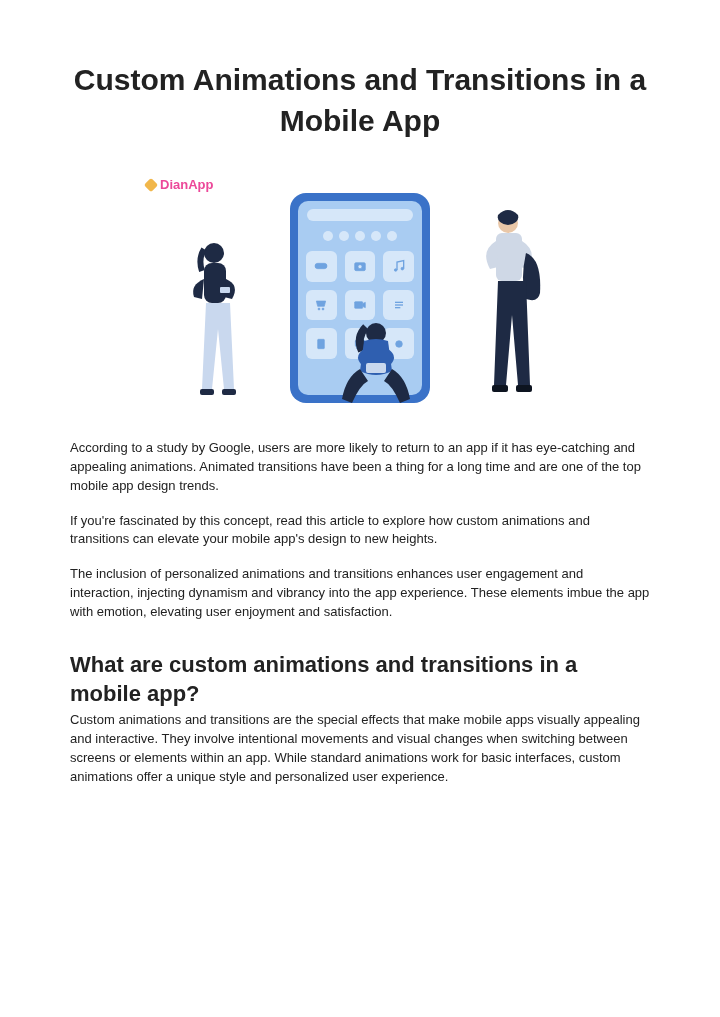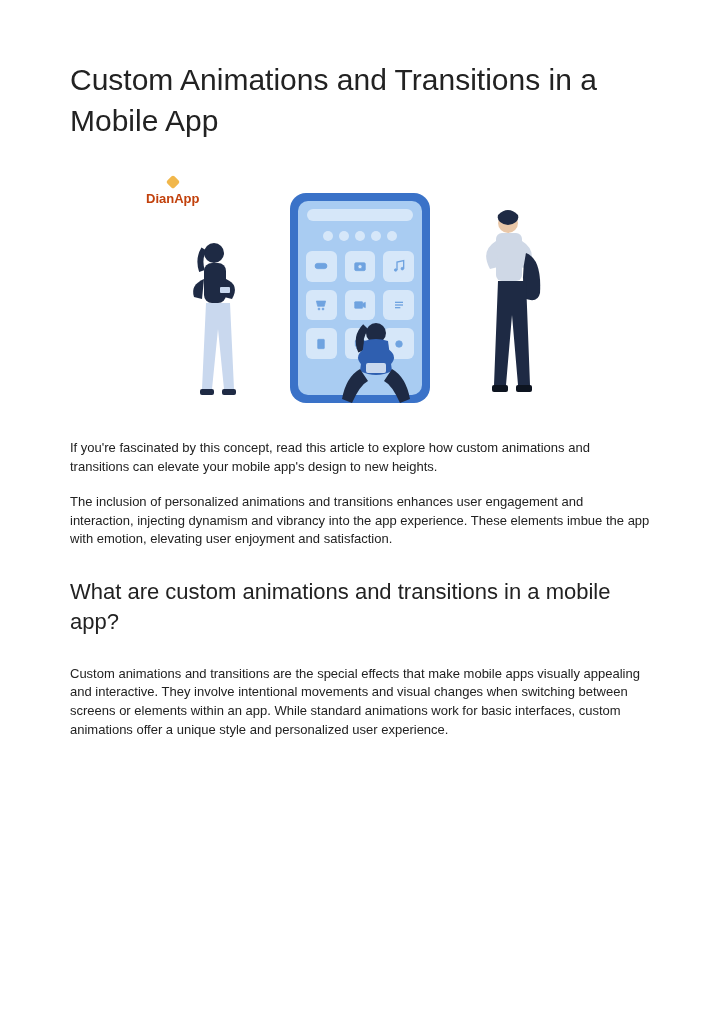--- a/index.html
+++ b/index.html
@@ -6,45 +6,45 @@
   body {
     width: 720px;
     height: 1017px;
     background: #ffffff;
     font-family: Arial, Helvetica, sans-serif;
     color: #222;
     padding: 60px 70px 40px 70px;
   }
   .title {
     font-size: 30px;
-    font-weight: 400;
+    font-weight: 700;
+    text-align: center;
     line-height: 1.35;
     margin-bottom: 30px;
   }
   .hero {
     width: 100%;
     display: flex;
     justify-content: center;
     margin-bottom: 28px;
   }
   .hero-inner {
     width: 460px;
     height: 240px;
     position: relative;
   }
   .brand {
     position: absolute;
     top: 6px; left: 16px;
     font-size: 13px;
     font-weight: 700;
-    color: #c2410c;
+    color: #ec4899;
     display: flex;
     align-items: center;
     gap: 4px;
-    flex-direction: column;
   }
   .brand-icon {
     width: 10px; height: 10px;
     background: #f1b74b;
     transform: rotate(45deg);
     border-radius: 2px;
   }
   .phone {
     position: absolute;
     left: 50%; top: 22px;
@@ -93,24 +93,24 @@
   .p-right { right: 38px; bottom: 4px; width: 80px; height: 200px; }
   .p-sit { left: 50%; bottom: 2px; transform: translateX(-30%); width: 80px; height: 90px; }
   .body-text {
     font-size: 13px;
     line-height: 1.45;
     color: #222;
   }
   .para { margin-bottom: 16px; }
   .h2 {
     font-size: 22px;
-    font-weight: 400;
+    font-weight: 700;
     line-height: 1.35;
     margin-top: 28px;
-    margin-bottom: 28px;
+    margin-bottom: 2px;
   }
 </style>
 </head>
 <body>
 
 <h1 class="title">Custom Animations and Transitions in a Mobile App</h1>
 
 <div class="hero">
   <div class="hero-inner">
     <div class="brand">
@@ -220,19 +220,20 @@
       <path d="M24 50 q-14 8 -18 30 l10 4 q8 -18 16 -22" fill="#1e2a44"></path>
       <path d="M56 50 q14 8 18 30 l-10 4 q-8 -18 -16 -22" fill="#1e2a44"></path>
       <rect x="30" y="44" width="20" height="10" rx="2" fill="#c9d8ee"></rect>
       <path d="M28 30 q-12 8 0 18" fill="#2f5fb0"></path>
       <path d="M52 30 q12 8 0 18" fill="#2f5fb0"></path>
     </svg>
   </div>
 </div>
 
 <div class="body-text">
+  <p class="para">According to a study by Google, users are more likely to return to an app if it has eye-catching and appealing animations. Animated transitions have been a thing for a long time and are one of the top mobile app design trends.</p>
   <p class="para">If you're fascinated by this concept, read this article to explore how custom animations and transitions can elevate your mobile app's design to new heights.</p>
   <p class="para">The inclusion of personalized animations and transitions enhances user engagement and interaction, injecting dynamism and vibrancy into the app experience. These elements imbue the app with emotion, elevating user enjoyment and satisfaction.</p>
 </div>
 
 <h2 class="h2">What are custom animations and transitions in a mobile app?</h2>
 
 <p class="body-text">Custom animations and transitions are the special effects that make mobile apps visually appealing and interactive. They involve intentional movements and visual changes when switching between screens or elements within an app. While standard animations work for basic interfaces, custom animations offer a unique style and personalized user experience.</p>
 
 </body></html>

